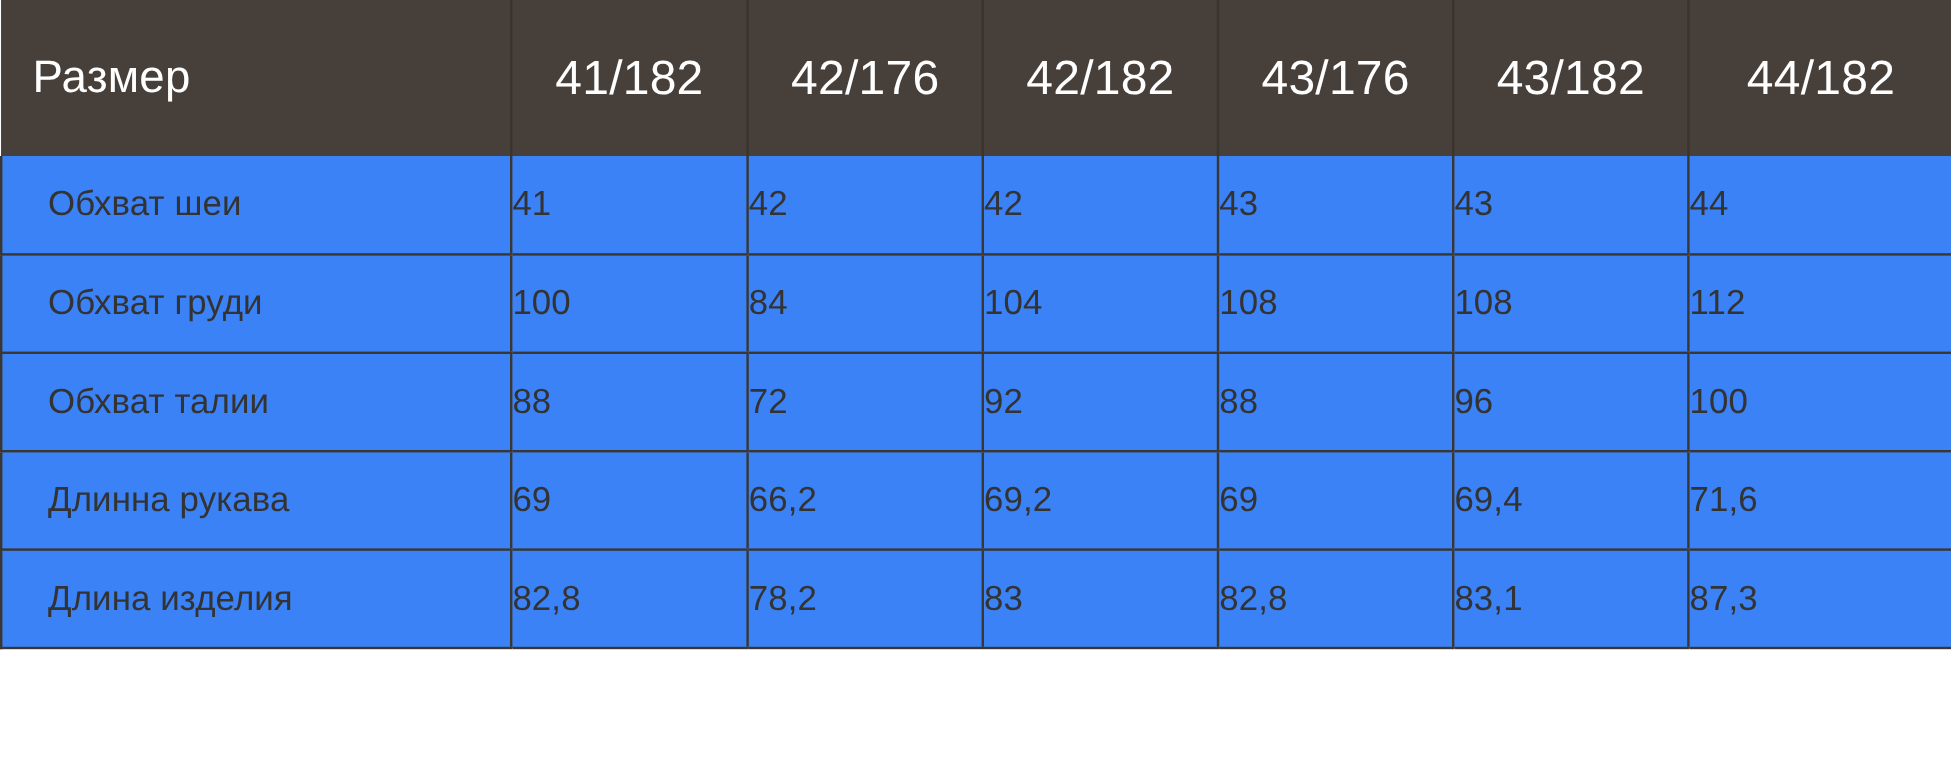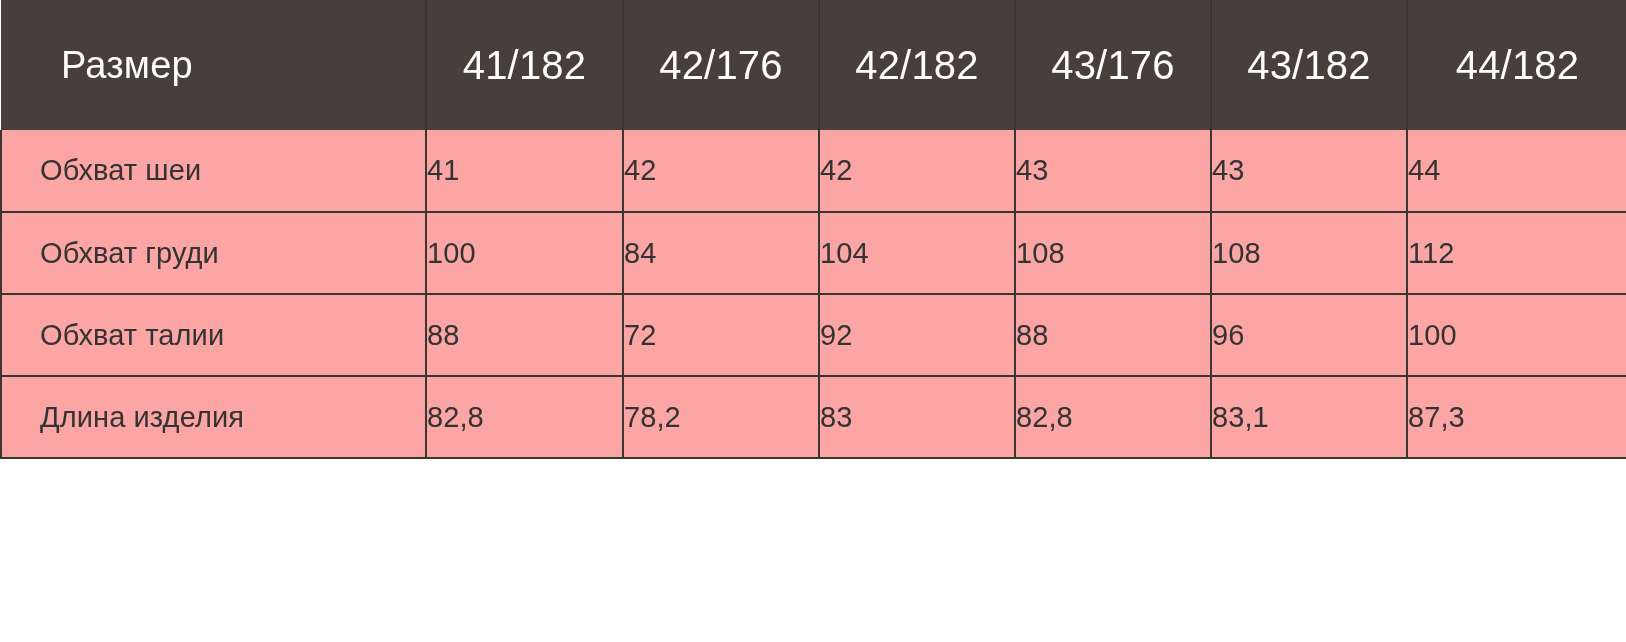--- a/index.html
+++ b/index.html
@@ -35,40 +35,40 @@
     background: #473f39;
     color: #ffffff;
     height: 130px;
     padding: 0;
     font-weight: normal;
     border: none;
     box-sizing: border-box;
   }
   table.size-table thead th.header-label-cell {
     text-align: left;
-    padding-left: 60px;
+    padding-left: 26px;
     font-size: 38px;
     letter-spacing: 0.2px;
   }
   table.size-table thead th.header-size-cell {
     text-align: center;
     font-size: 40px;
     letter-spacing: 0.2px;
     border-left: 2px solid #3a332e;
   }
 
   
   table.size-table tbody td {
     height: 82px;
     padding: 0;
     color: #333333;
     box-sizing: border-box;
     border-bottom: 2px solid #3a3733;
     border-left: 2px solid #3a3733;
-    background: #fca5a5;
+    background: #3b82f6;
   }
   table.size-table tbody td:last-child {
     border-right: 2px solid #000000;
   }
   table.size-table tbody td.row-label-cell {
     text-align: left;
     padding-left: 38px;
     font-size: 29px;
     letter-spacing: 0.1px;
   }
@@ -120,20 +120,29 @@
       <tr>
         <td class="row-label-cell">Обхват талии</td>
         <td class="value-cell">88</td>
         <td class="value-cell">72</td>
         <td class="value-cell">92</td>
         <td class="value-cell">88</td>
         <td class="value-cell">96</td>
         <td class="value-cell">100</td>
       </tr>
 
+      <tr>
+        <td class="row-label-cell">Длинна рукава</td>
+        <td class="value-cell">69</td>
+        <td class="value-cell">66,2</td>
+        <td class="value-cell">69,2</td>
+        <td class="value-cell">69</td>
+        <td class="value-cell">69,4</td>
+        <td class="value-cell">71,6</td>
+      </tr>
 
       <tr>
         <td class="row-label-cell">Длина изделия</td>
         <td class="value-cell">82,8</td>
         <td class="value-cell">78,2</td>
         <td class="value-cell">83</td>
         <td class="value-cell">82,8</td>
         <td class="value-cell">83,1</td>
         <td class="value-cell">87,3</td>
       </tr>

